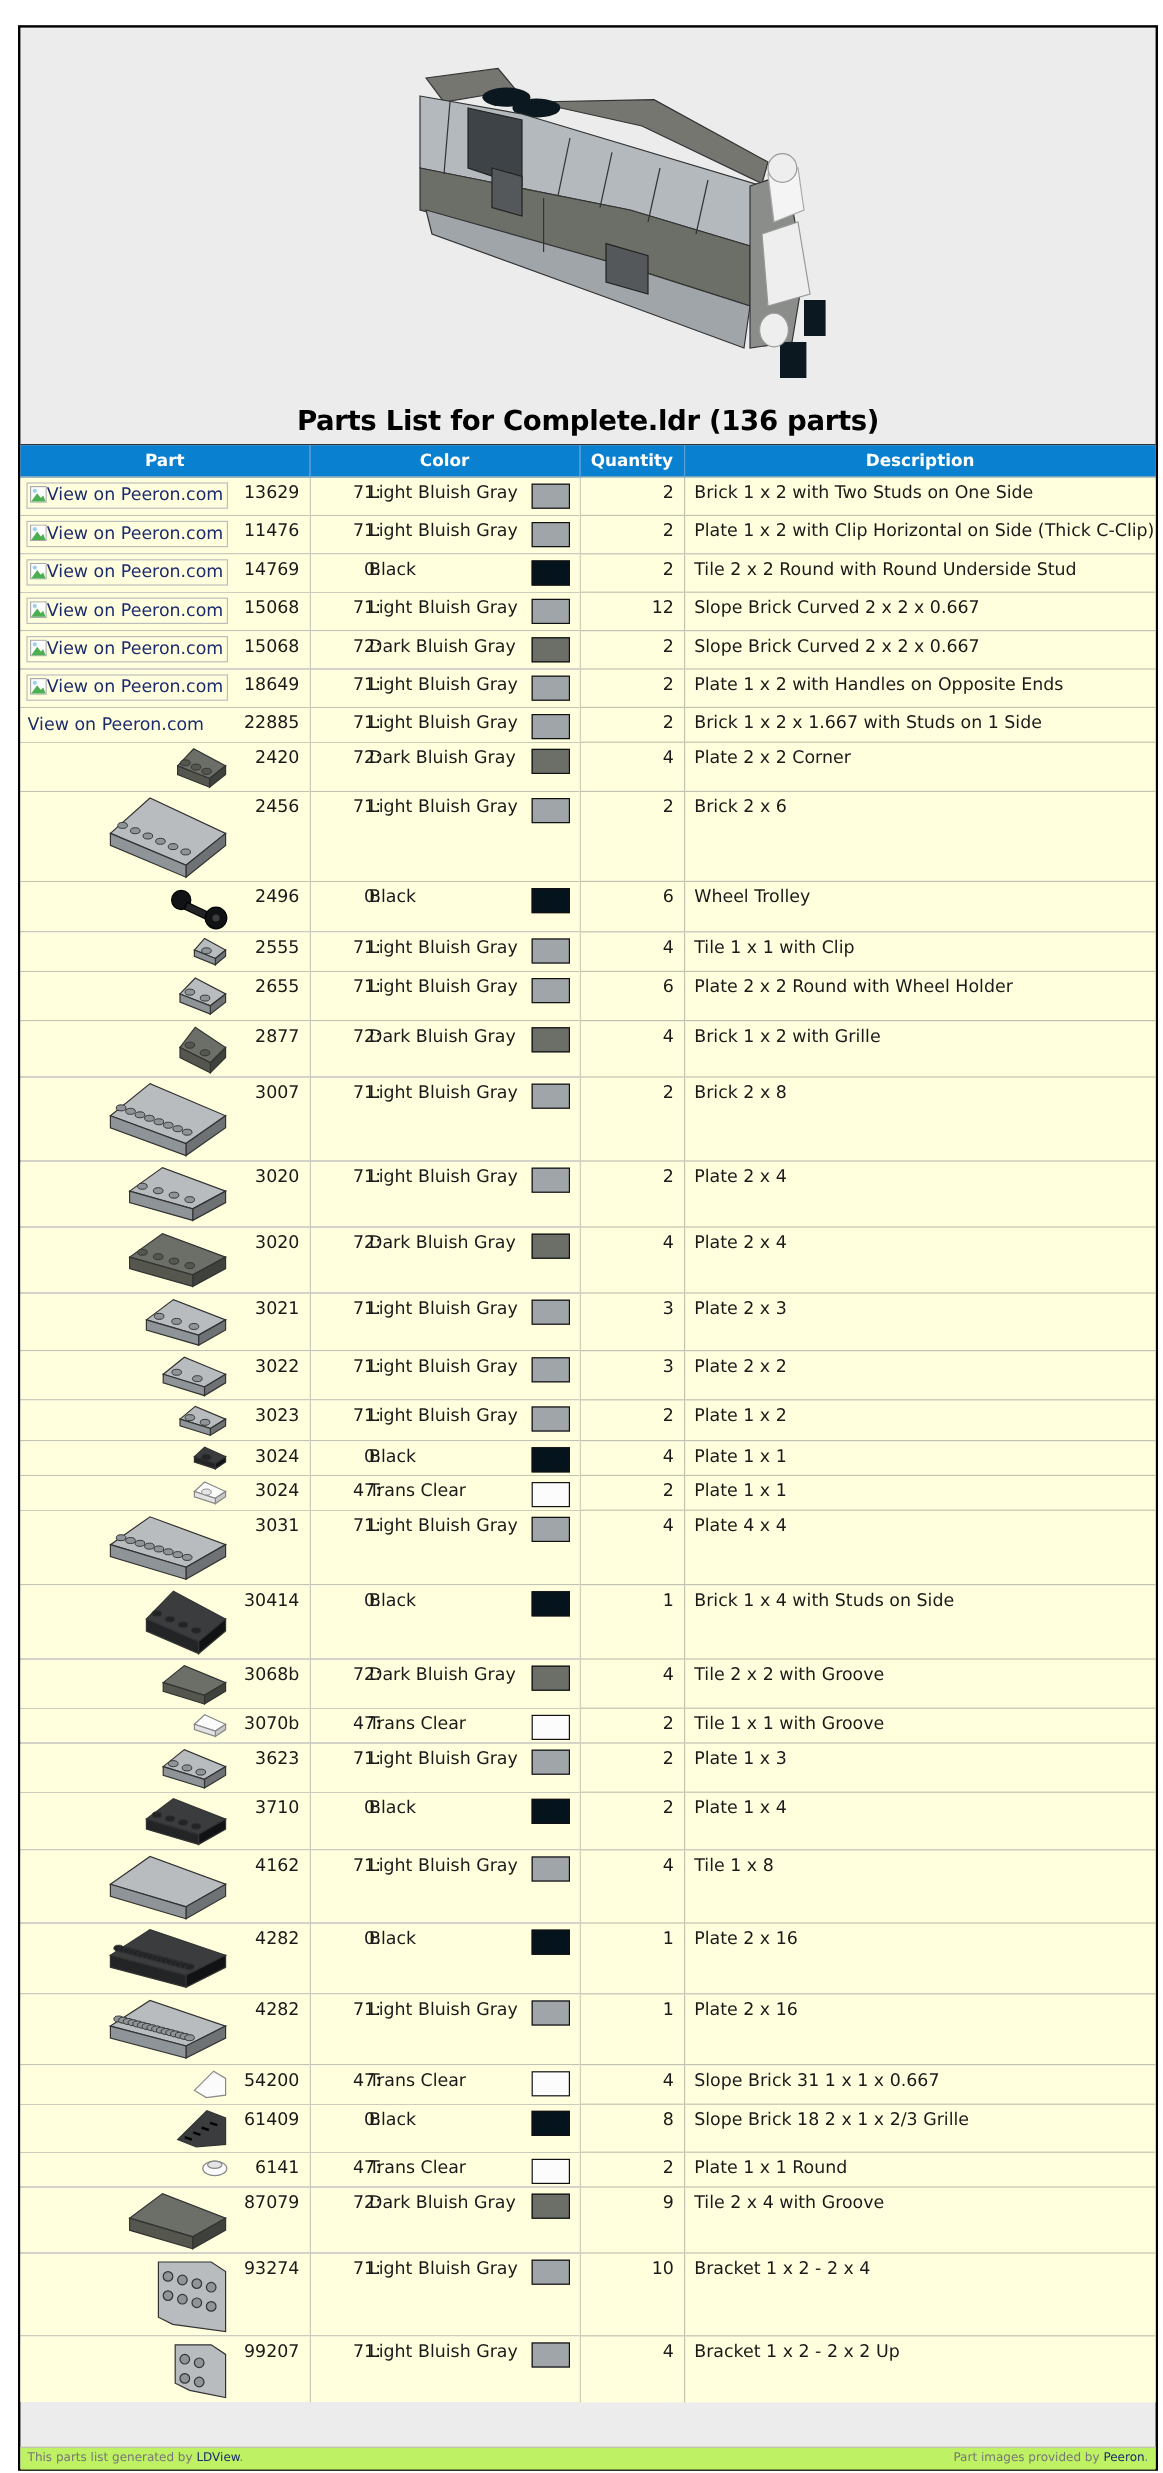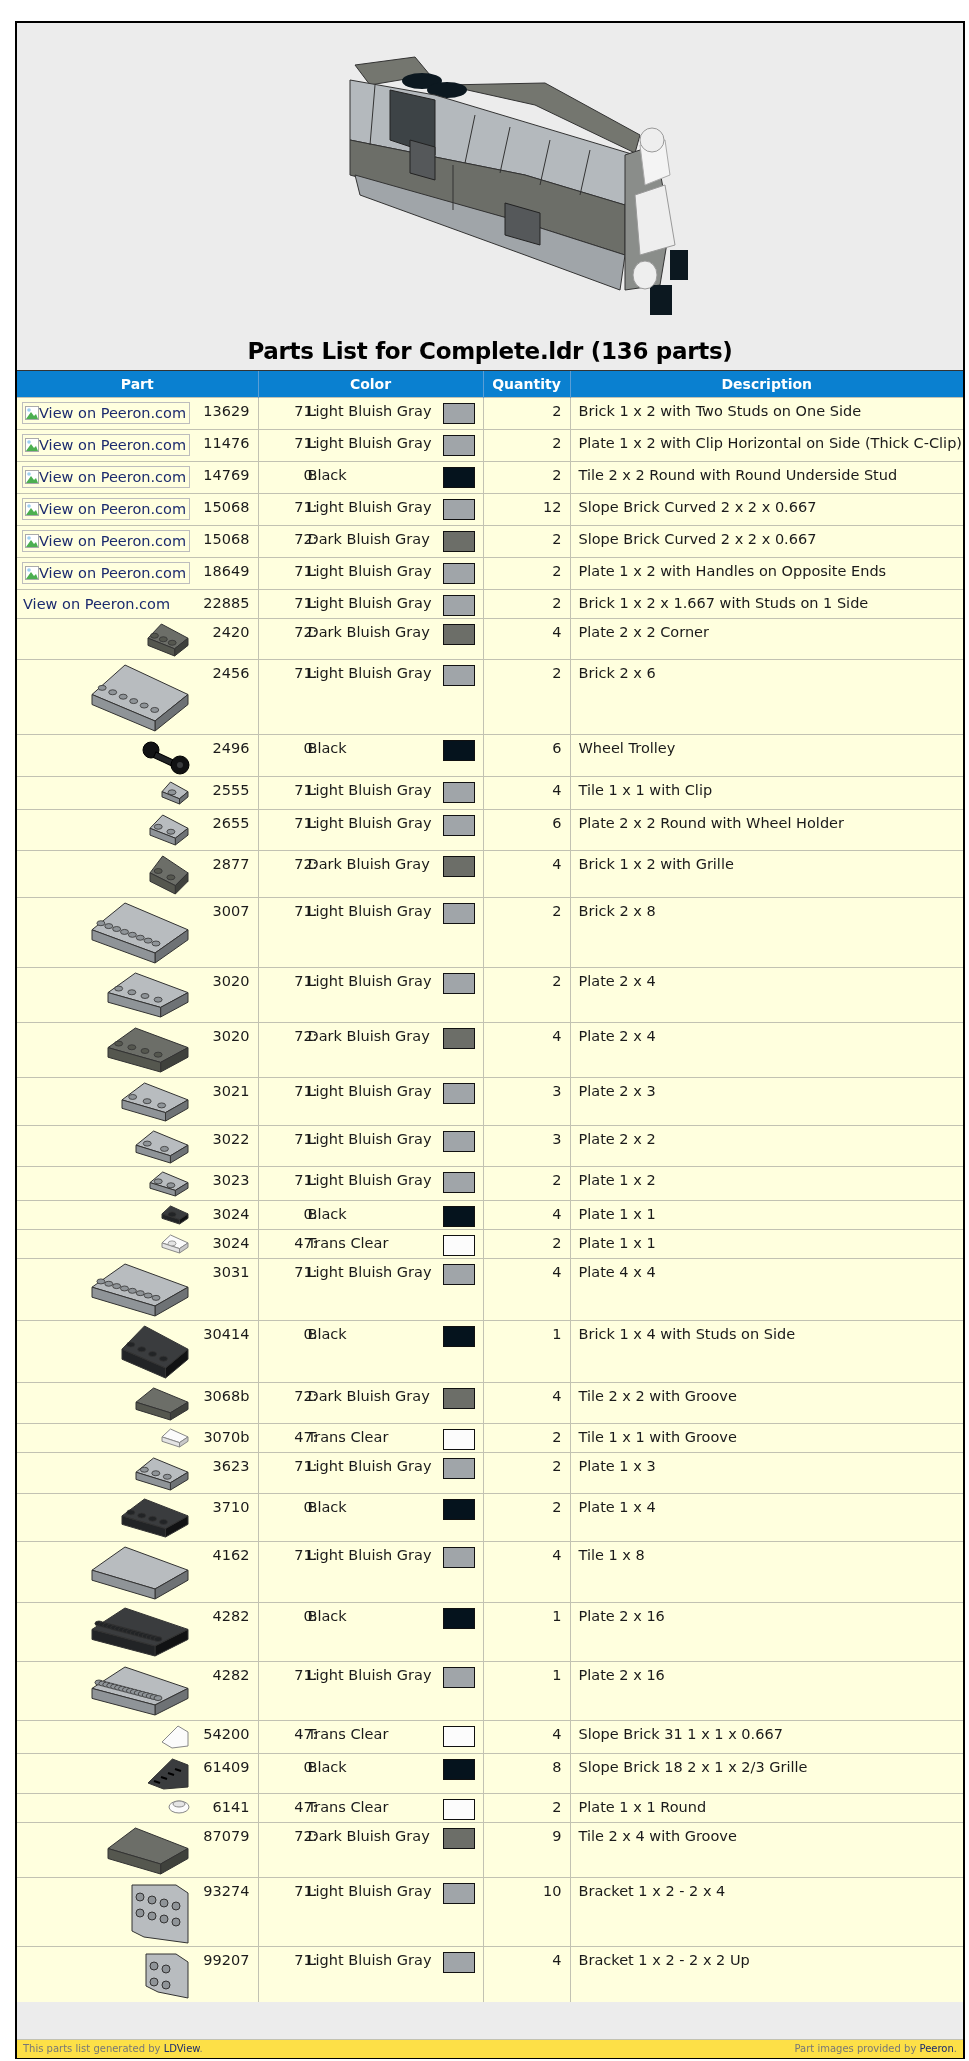--- a/index.html
+++ b/index.html
@@ -26,21 +26,21 @@
                    color:#1c2b6e; font-size:14.5px; line-height:20px; padding:0 3px 0 2px; white-space:nowrap; }
   .peeron-broken .bi { display:inline-block; width:14px; height:14px; vertical-align:-2px; margin-right:0; }
   .peeron-plain { position:absolute; left:6px; top:6px; color:#1c2b6e; font-size:14.5px; white-space:nowrap; }
   .partnum { position:absolute; right:8px; top:5px; font-size:14.5px; }
   .colorcell { position:relative; }
   .ccode { position:absolute; right:165px; top:5px; font-size:14.5px; text-align:right; }
   .cname { position:absolute; left:49px; top:5px; font-size:14.5px; white-space:nowrap; }
   .swatch { position:absolute; left:184px; top:5px; width:30px; height:19px; border:1px solid #111; }
   .qty { text-align:right; padding-right:8px !important; padding-top:5px !important; font-size:14.5px; }
   .desc { padding-left:8px !important; padding-top:5px !important; font-size:14.5px; white-space:nowrap; }
-  .footer { position:absolute; left:0; top:2016px; width:946px; height:18px; background:#fde047;
+  .footer { position:absolute; left:0; top:2016px; width:946px; height:18px; background:#bef264;
             border-top:1px solid #c2c2b2; font-size:10px; color:#777; }
   .footer .l { position:absolute; left:6px; top:3px; }
   .footer .r { position:absolute; right:6px; top:3px; }
   .footer a { color:#1c2b6e; text-decoration:none; }
 </style>
 </head>
 <body>
 
 <div class="frame">
 

